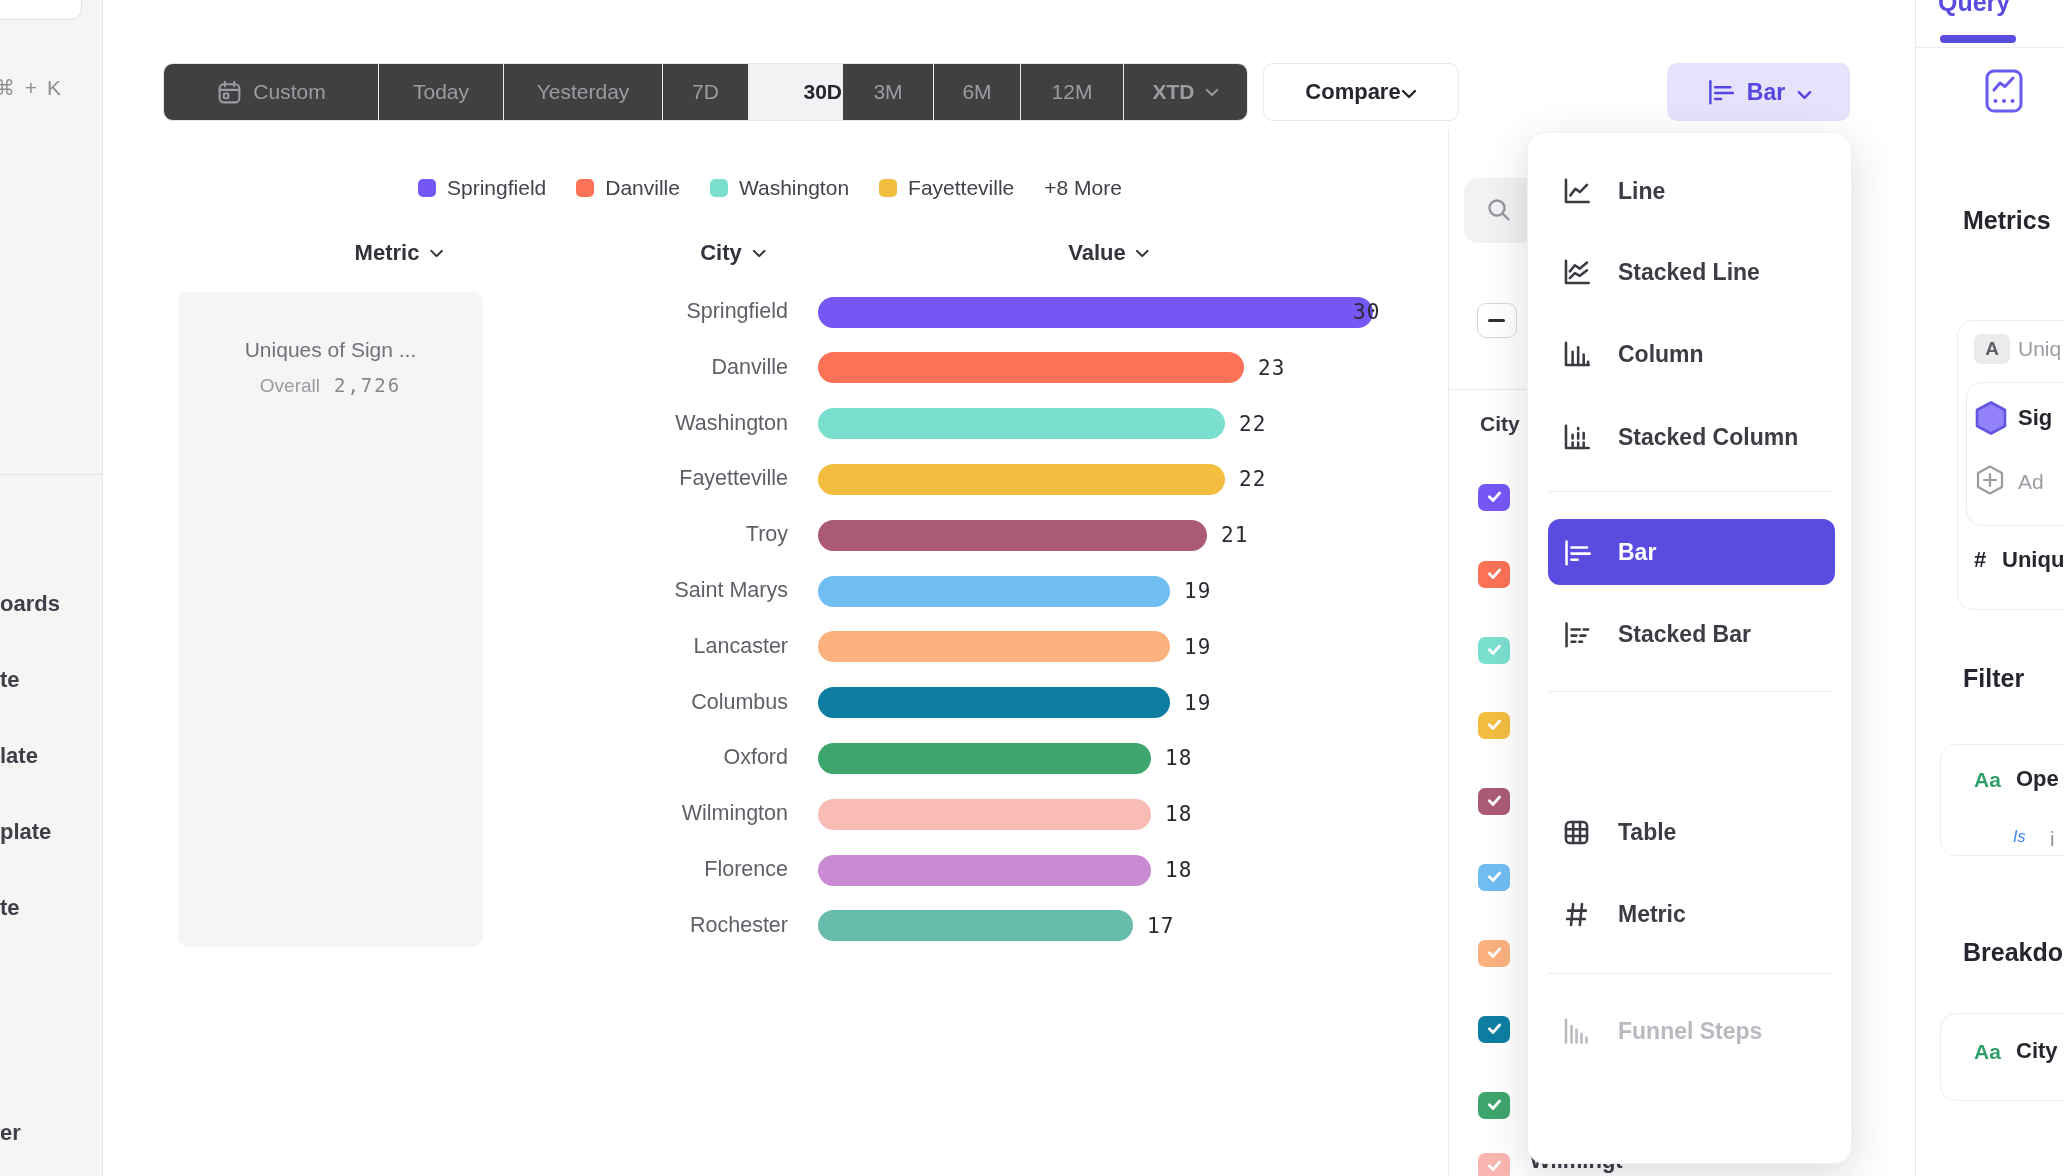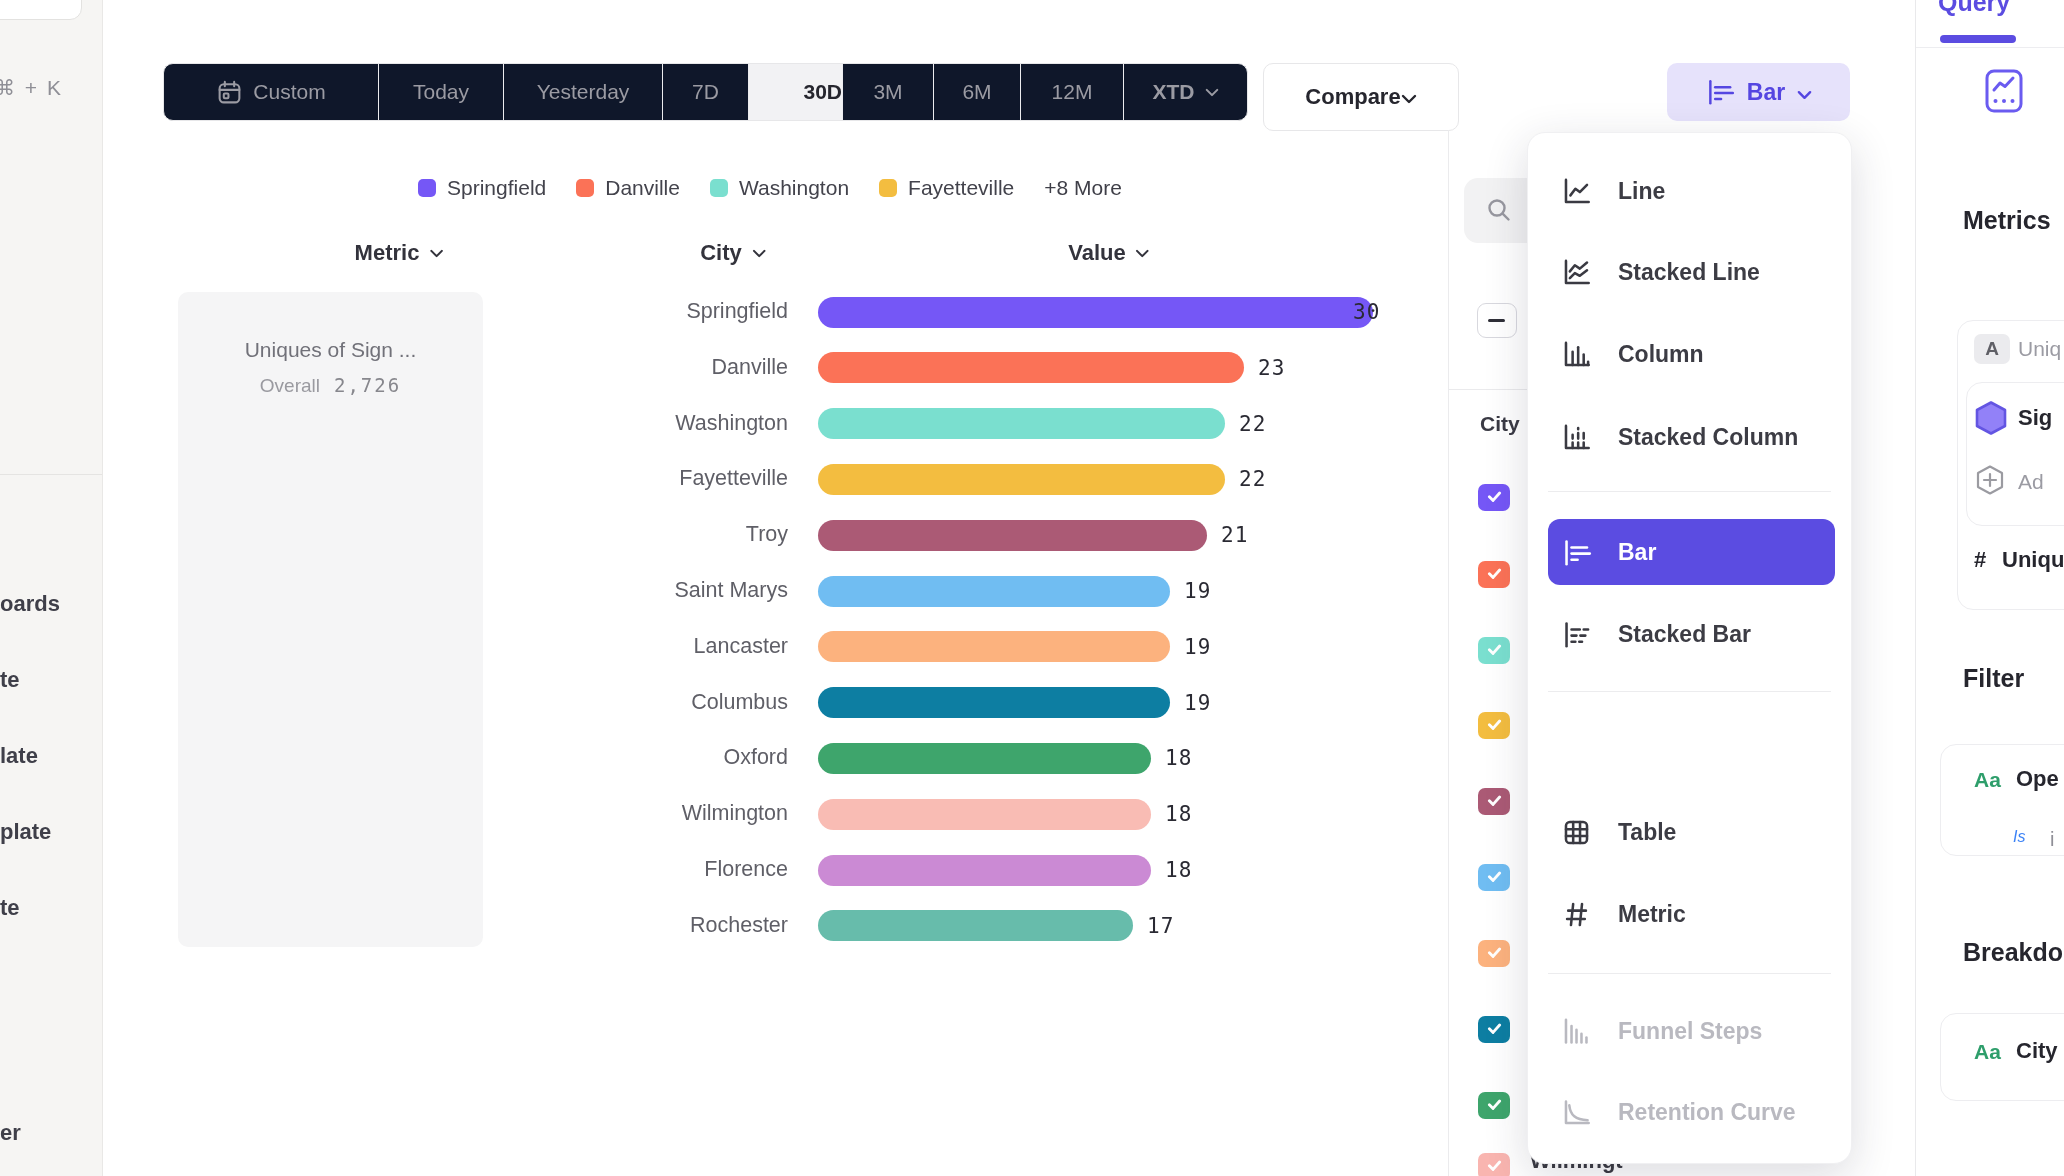--- a/index.html
+++ b/index.html
@@ -11,26 +11,26 @@
   
   #sidebar{left:0;top:0;width:102px;height:1176px;background:#f6f5f3;border-right:1px solid #e9e8e6;}
   #sidebar .topbox{position:absolute;left:-22px;top:-34px;width:102px;height:52px;background:#fff;
        border:1px solid #e3e2e0;border-radius:12px;}
   #sidebar .shortcut{position:absolute;left:-6px;top:76px;font-size:21px;color:#8f8f96;letter-spacing:2px;white-space:nowrap;}
   #sidebar .divider{position:absolute;left:0;top:474px;width:102px;height:1px;background:#e5e4e2;}
   .side-item{position:absolute;left:0;font-size:22px;font-weight:700;color:#3f3f49;white-space:nowrap;}
 
   
   #segmented{left:163px;top:63px;height:58px;display:flex;border:1px solid #e7e7e9;border-radius:10px;
-       background:#0f172a;box-sizing:border-box;overflow:hidden;}
+       background:#404040;box-sizing:border-box;overflow:hidden;}
   .seg-item{display:flex;align-items:center;justify-content:center;gap:10px;font-size:21px;color:#9b9ba3;
        border-right:1px solid #ececef;box-sizing:border-box;cursor:pointer;}
   .seg-item:last-child{border-right:none;}
   .seg-item.active{background:#f2f2f4;color:#26262e;font-weight:700;}
-  #compare-btn{left:1263px;top:63px;width:196px;height:68px;border:1px solid #e7e7e9;border-radius:10px;
+  #compare-btn{left:1263px;top:63px;width:196px;height:58px;border:1px solid #e7e7e9;border-radius:10px;
        display:flex;align-items:center;justify-content:center;gap:0;font-size:22px;font-weight:600;color:#26262e;
        box-sizing:border-box;background:#fff;}
   #bar-btn{left:1667px;top:63px;width:183px;height:58px;background:#e6e2fb;border-radius:10px;
        display:flex;align-items:center;justify-content:center;gap:12px;font-size:23px;font-weight:700;color:#5546e1;}
   .chev{display:inline-block;}
 
   
   #legend{left:418px;top:176px;display:flex;align-items:center;gap:30px;}
   .lg-item{display:flex;align-items:center;gap:11px;font-size:21px;color:#43434c;}
   .lg-swatch{width:18px;height:18px;border-radius:5px;}
@@ -409,29 +409,20 @@
         <svg width="31" height="31" viewBox="0 0 28 28" fill="none" stroke="#b9b9c0" stroke-width="2.3" stroke-linecap="round" stroke-linejoin="round">
           <path d="M4.5 3.5 V24"></path>
           <path d="M9.5 24 V9"></path>
           <path d="M14 24 V12.5"></path>
           <path d="M18.5 24 V16"></path>
           <path d="M23 24 V19.5"></path>
         </svg>
       </span>
       <span>Funnel Steps</span>
     </div>
-    <div class="menu-item disabled" style="top: 946px;">
-      <span class="mi-icon">
-        <svg width="31" height="31" viewBox="0 0 28 28" fill="none" stroke="#b9b9c0" stroke-width="2.3" stroke-linecap="round" stroke-linejoin="round">
-          <path d="M4.5 4 V23.5 H25"></path>
-          <path d="M7.5 7.5 C8.5 16.5, 13 20.5, 24 21"></path>
-        </svg>
-      </span>
-      <span>Retention Curve</span>
-    </div>
   </div>
 
 <div id="query-border" class="abs"></div>
 <div id="query-label" class="abs">Query</div>
 <div id="query-underline" class="abs"></div>
 <div id="query-divider" class="abs"></div>
 
 <svg class="abs" style="left:1985px;top:68px;" width="38" height="46" viewBox="0 0 38 46">
   <rect x="2" y="3" width="34" height="40" rx="7" fill="none" stroke="#6a5bf0" stroke-width="3"></rect>
   <polyline points="9 22, 15 15, 20 18.5, 28 10" fill="none" stroke="#6a5bf0" stroke-width="3" stroke-linecap="round" stroke-linejoin="round"></polyline>

